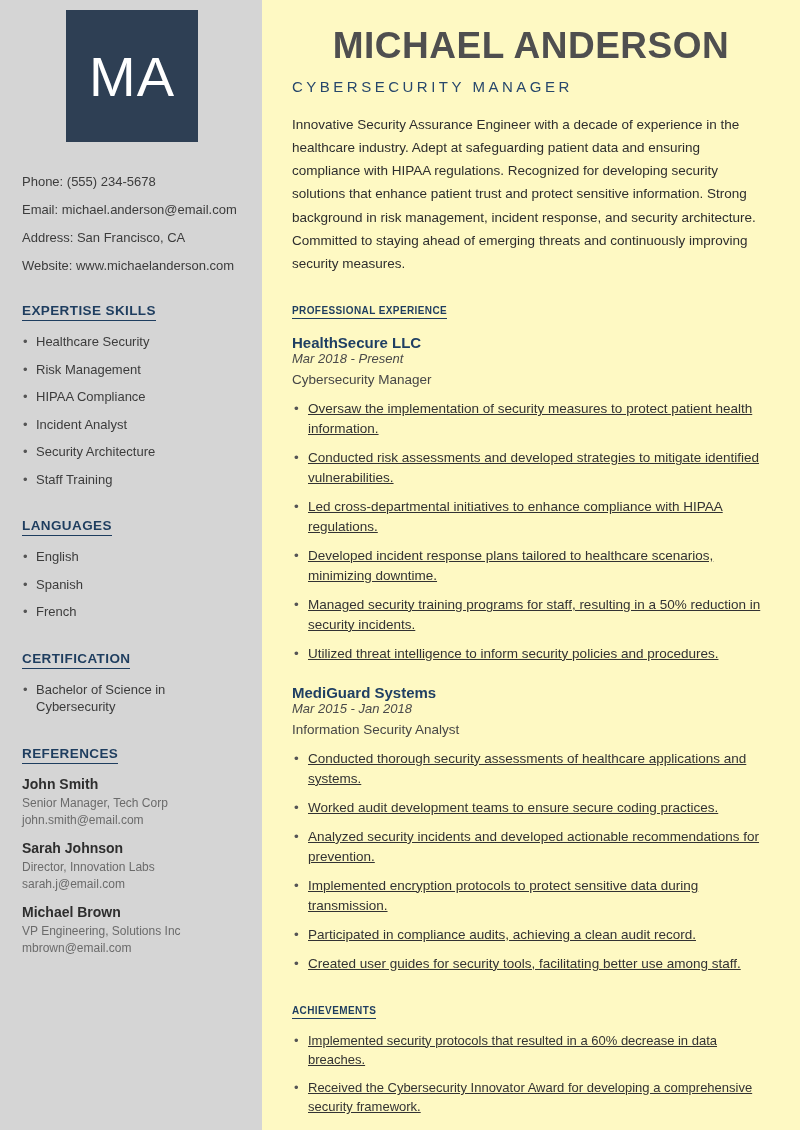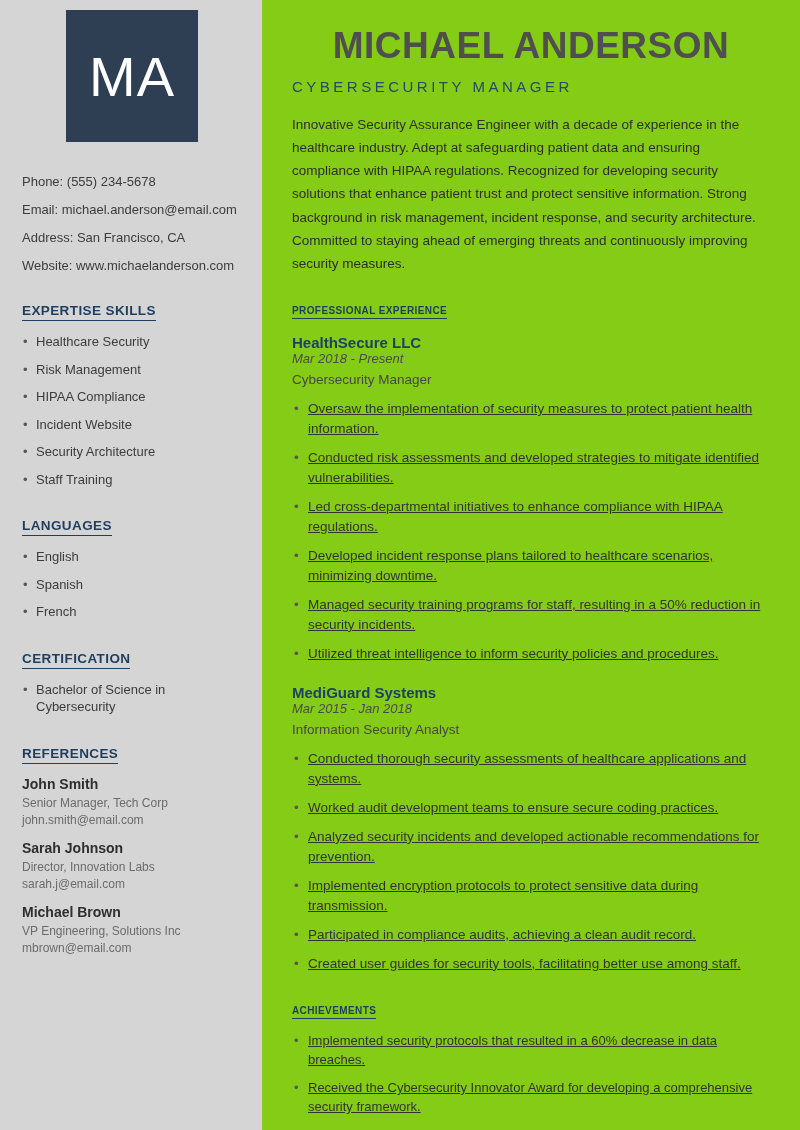--- a/index.html
+++ b/index.html
@@ -1,19 +1,19 @@
 <!DOCTYPE html>
 <html><head>
 <meta charset="utf-8">
 <style>
   * { margin:0; padding:0; box-sizing:border-box; }
   html,body { background:#ffffff; }
   body { font-family:"Liberation Sans", sans-serif; -webkit-font-smoothing:antialiased; }
 
-  .page { width:800px; height:1130px; display:flex; background:#84cc16; overflow:hidden; }
+  .page { width:800px; height:1130px; display:flex; background:#fef9c3; overflow:hidden; }
 
   
   .sidebar { width:262px; background:#d5d5d5; padding:10px 20px 20px 22px; flex-shrink:0; }
   .monogram { width:132px; height:132px; background:#2e3f54; color:#ffffff; display:flex; align-items:center; justify-content:center; font-size:56px; font-weight:400; letter-spacing:1px; margin:0 auto; }
   .contact { margin-top:32px; font-size:13px; color:#3c3c3c; }
   .contact-line { margin-bottom:13px; }
   .side-section { margin-top:28px; }
   .side-heading { display:inline-block; font-size:13.5px; font-weight:bold; color:#1e3d5f; letter-spacing:0.4px; border-bottom:1.5px solid #1e3d5f; padding-bottom:2px; margin-bottom:12px; }
   .side-list { list-style:none; }
   .side-list li { position:relative; padding-left:14px; font-size:13px; color:#3c3c3c; margin-bottom:10px; line-height:1.35; }
@@ -59,21 +59,21 @@
       <div class="contact-line">Address: San Francisco, CA</div>
       <div class="contact-line">Website: www.michaelanderson.com</div>
     </div>
 
     <section class="side-section">
       <div class="side-heading">EXPERTISE SKILLS</div>
       <ul class="side-list">
           <li>Healthcare Security</li>
           <li>Risk Management</li>
           <li>HIPAA Compliance</li>
-          <li>Incident Website</li>
+          <li>Incident Analyst</li>
           <li>Security Architecture</li>
           <li>Staff Training</li>
         </ul>
     </section>
 
     <section class="side-section">
       <div class="side-heading">LANGUAGES</div>
       <ul class="side-list">
           <li>English</li>
           <li>Spanish</li>

